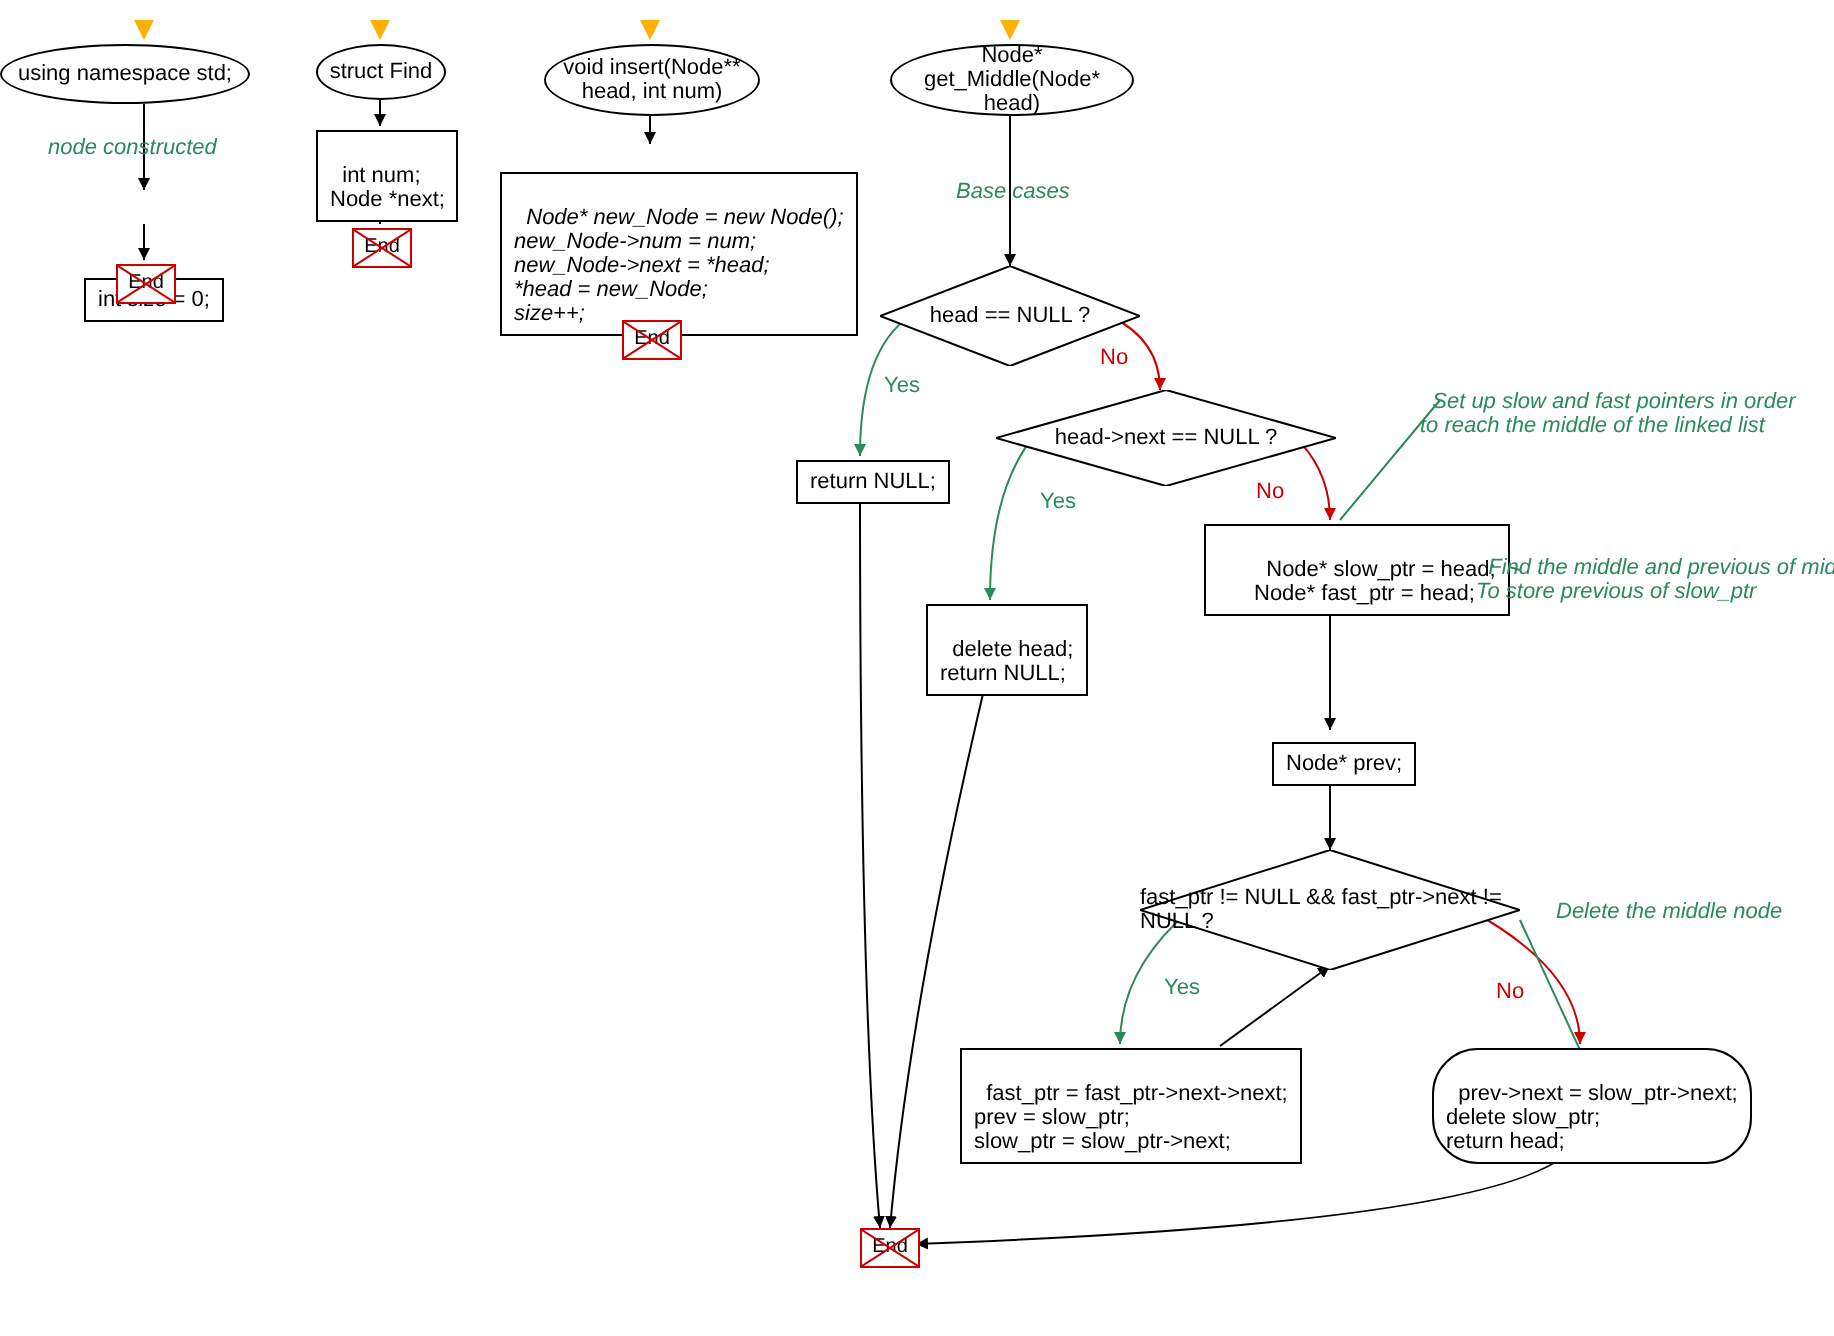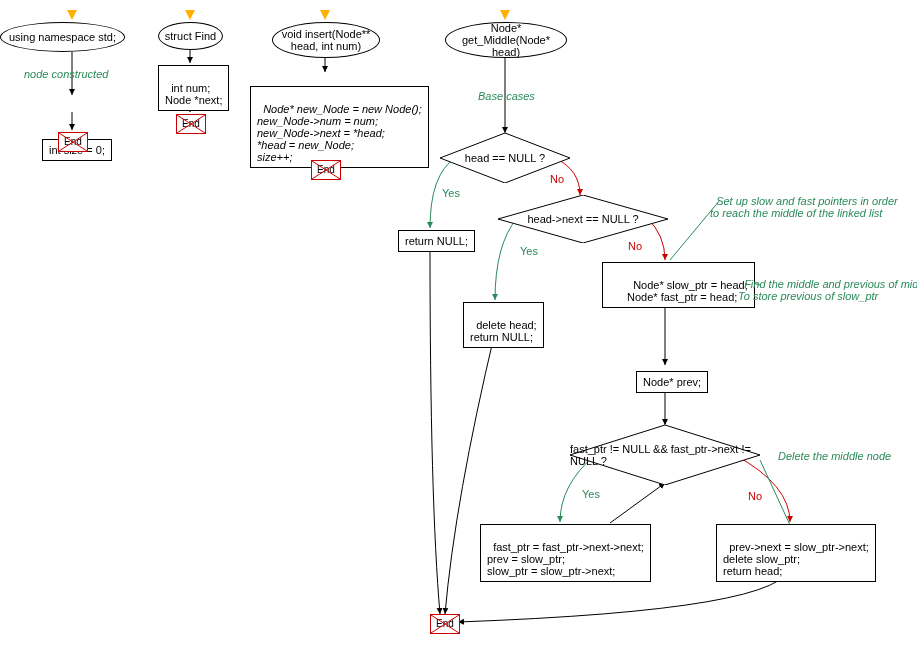--- a/index.html
+++ b/index.html
@@ -225,21 +225,21 @@
 </div>
 <div class="yes" style="left:582px; top:488px;">Yes</div>
 <div class="no" style="left:748px; top:490px;">No</div>
 
 <div class="node rect" style="left:480px; top:524px; white-space:pre;">
   <span>fast_ptr = fast_ptr-&gt;next-&gt;next;
 prev = slow_ptr;
 slow_ptr = slow_ptr-&gt;next;</span>
 </div>
 
-<div class="node rect" style="left:716px; top:524px; white-space:pre;">
+<div class="node rect" style="left:716px; top:524px; white-space:pre;border-radius:23px;">
   <span>prev-&gt;next = slow_ptr-&gt;next;
 delete slow_ptr;
 return head;</span>
 </div>
 
 <div class="comment" style="left:710px; top:183px; white-space:pre;">
   <span>Set up slow and fast pointers in order
 to reach the middle of the linked list</span>
 </div>
 <div class="comment" style="left:738px; top:266px; white-space:pre;">

